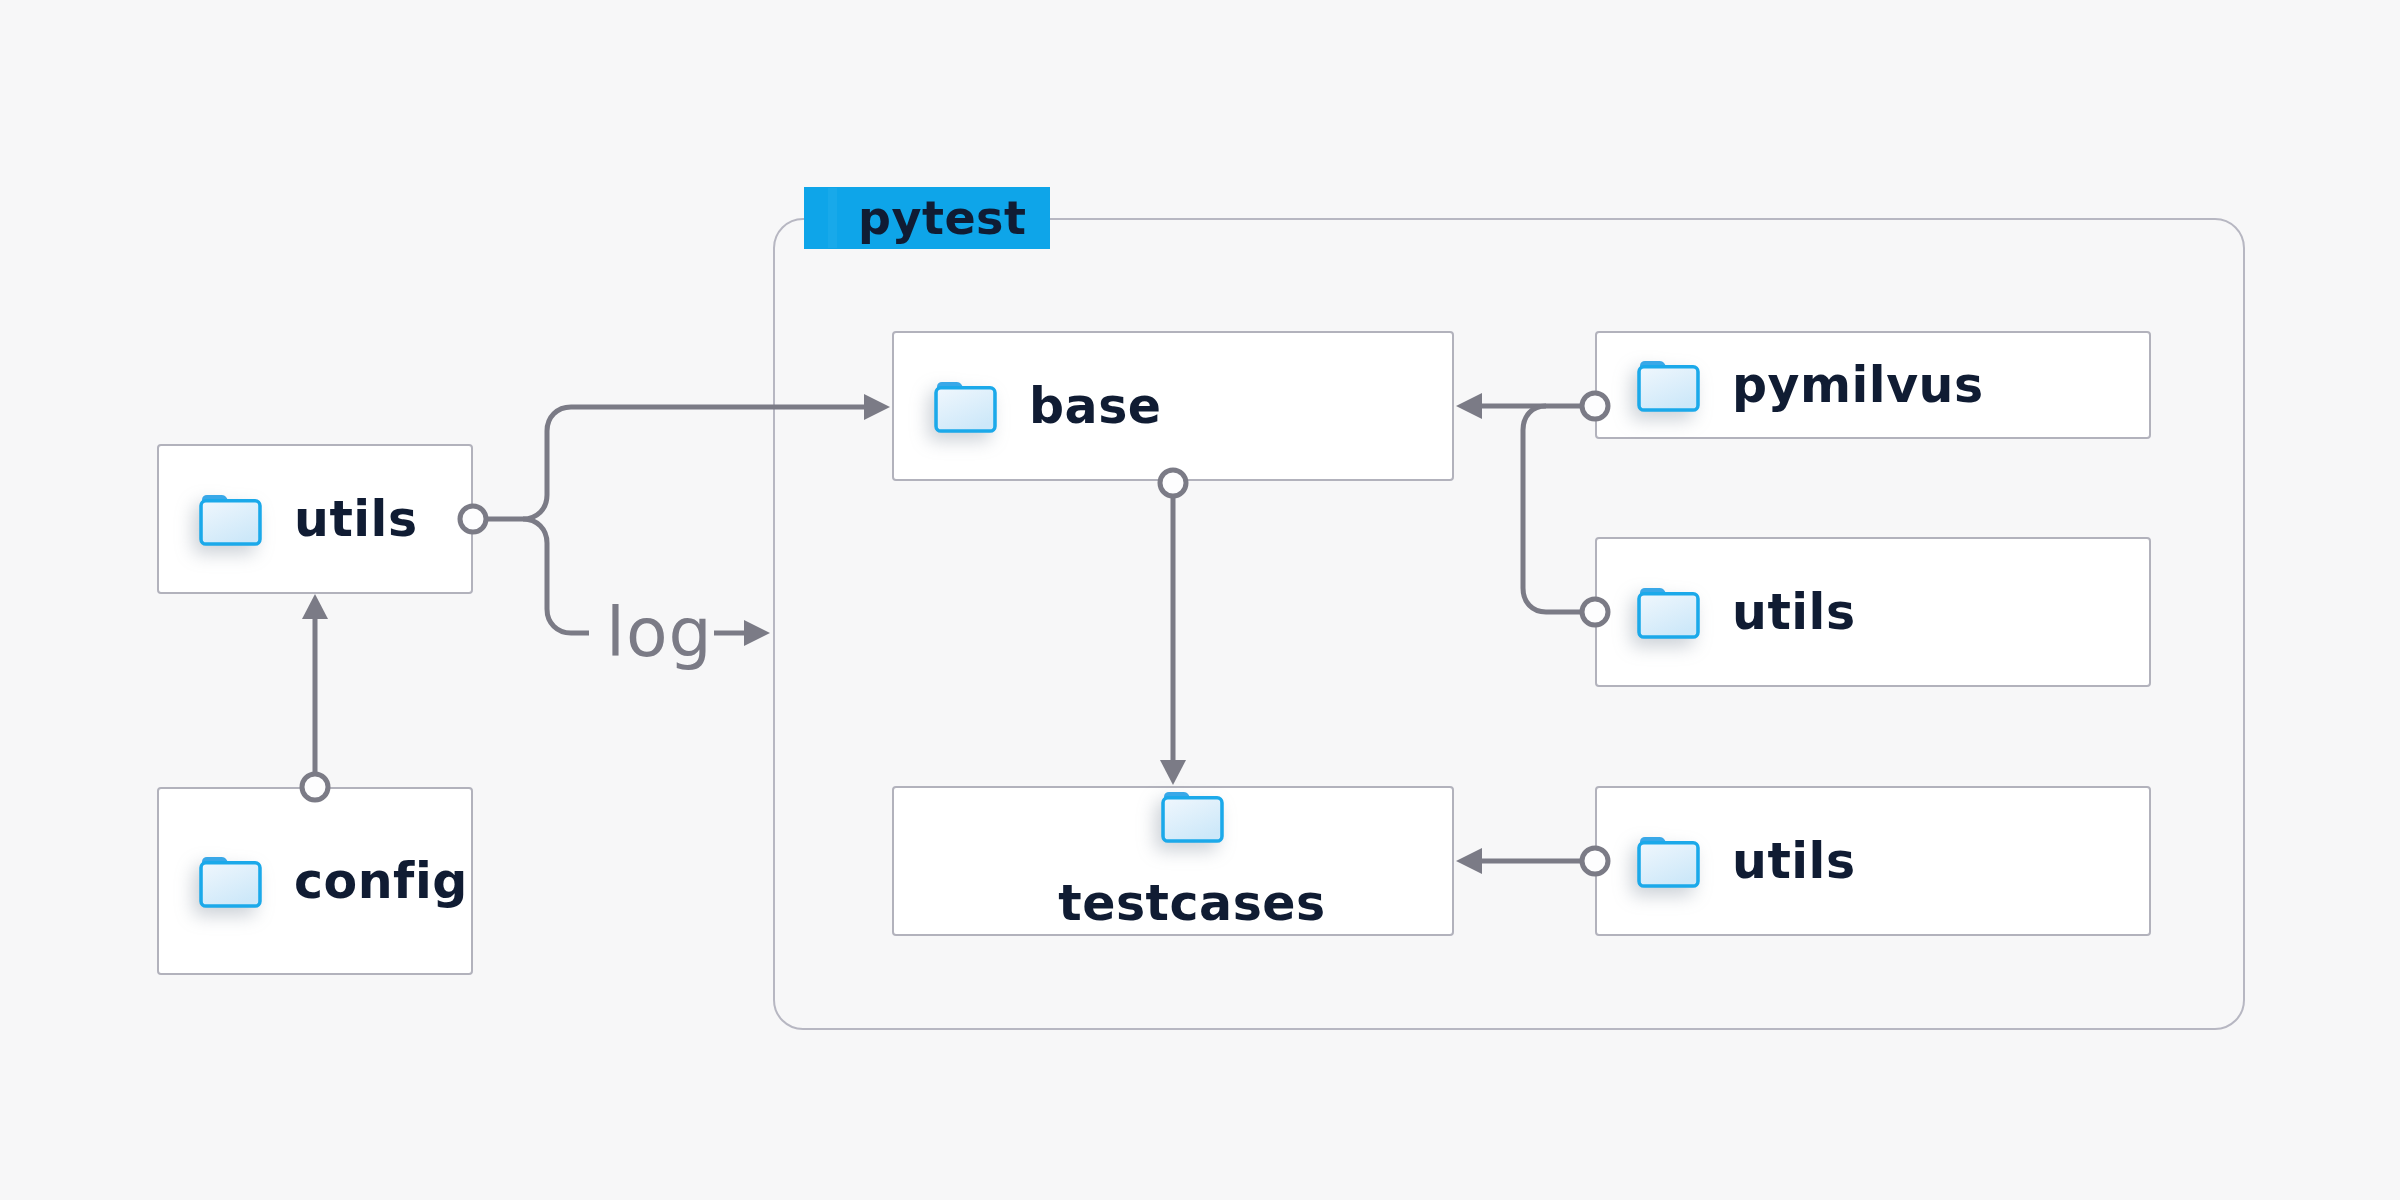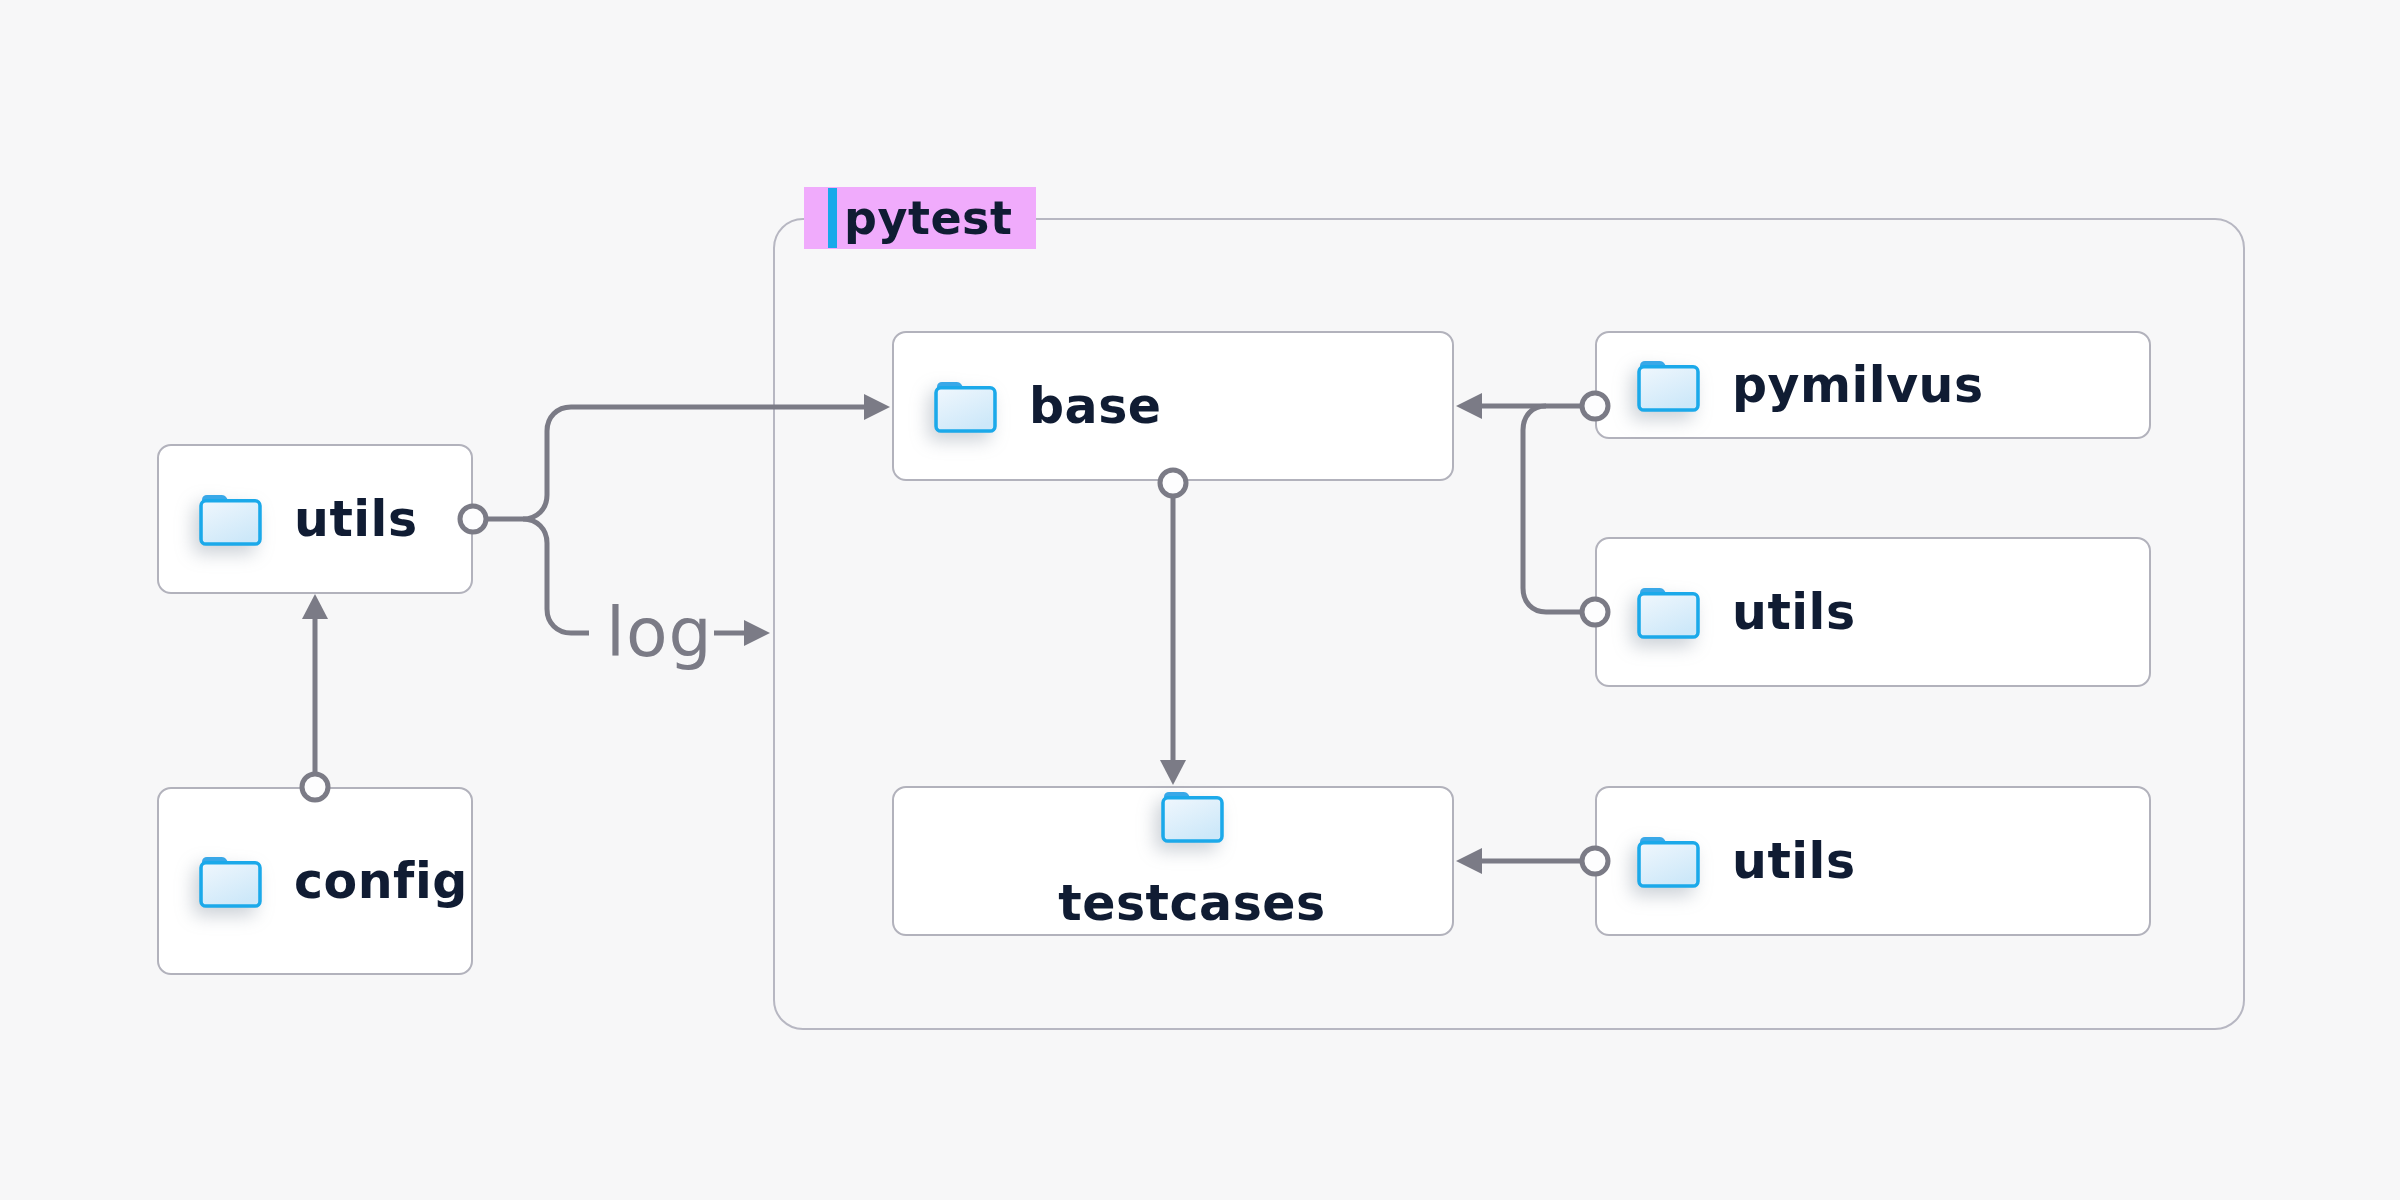--- a/index.html
+++ b/index.html
@@ -17,43 +17,43 @@
     left: 773px; top: 218px; width: 1472px; height: 812px;
     border: 2.5px solid #b7b7c2;
     border-radius: 30px;
     box-sizing: border-box;
     background: transparent;
   }
   .group-label {
     position: absolute;
     left: 804px; top: 187px; height: 62px;
     display: flex; align-items: center;
-    gap: 7px;
+    gap: 21px;
     padding: 0 24px;
-    background: #f0abfc;
+    background: #0ea5e9;
     z-index: 3;
     justify-content: center;
   }
   .group-label .accent-bar {
     width: 9px; height: 60px;
     background: #18a9ea;
   }
   .group-label .group-text {
     font-size: 46px; font-weight: bold;
     color: #101c33;
     letter-spacing: 0.5px;
     line-height: 60px;
   }
 
   
   .node {
     position: absolute;
     background: #ffffff;
     border: 2.5px solid #b2b2bc;
-    border-radius: 14px;
+    border-radius: 4px;
     box-sizing: border-box;
     display: flex; align-items: center;
     padding-left: 38px;
     gap: 30px;
     z-index: 2;
   }
   .node .lbl {
     font-size: 49px; font-weight: bold;
     color: #101c33;
     letter-spacing: 0.5px;

